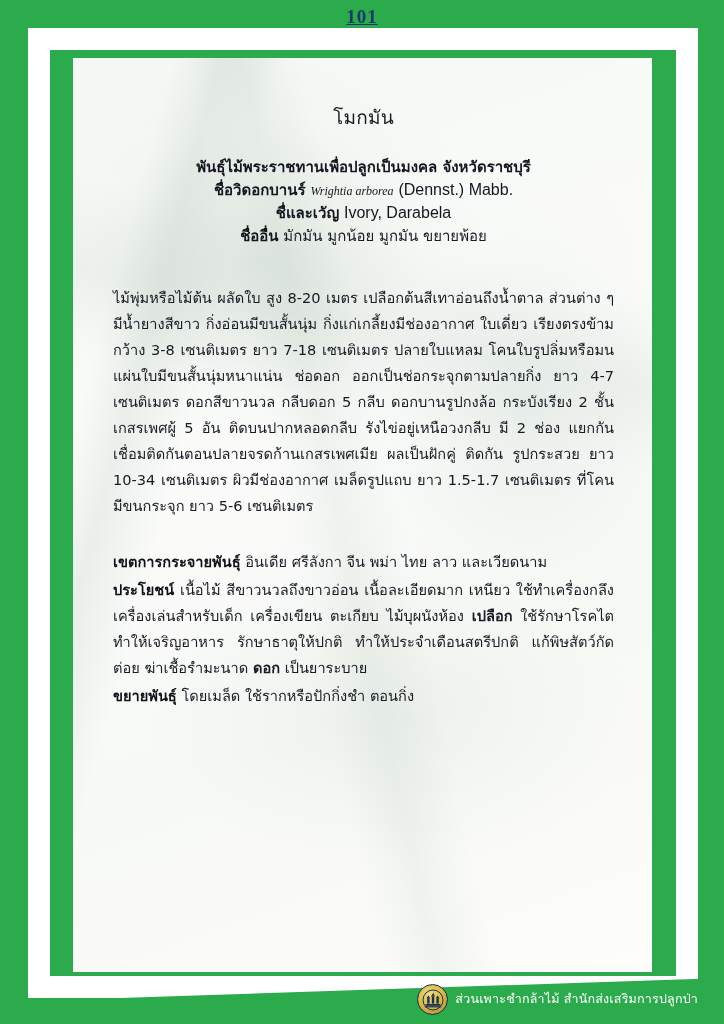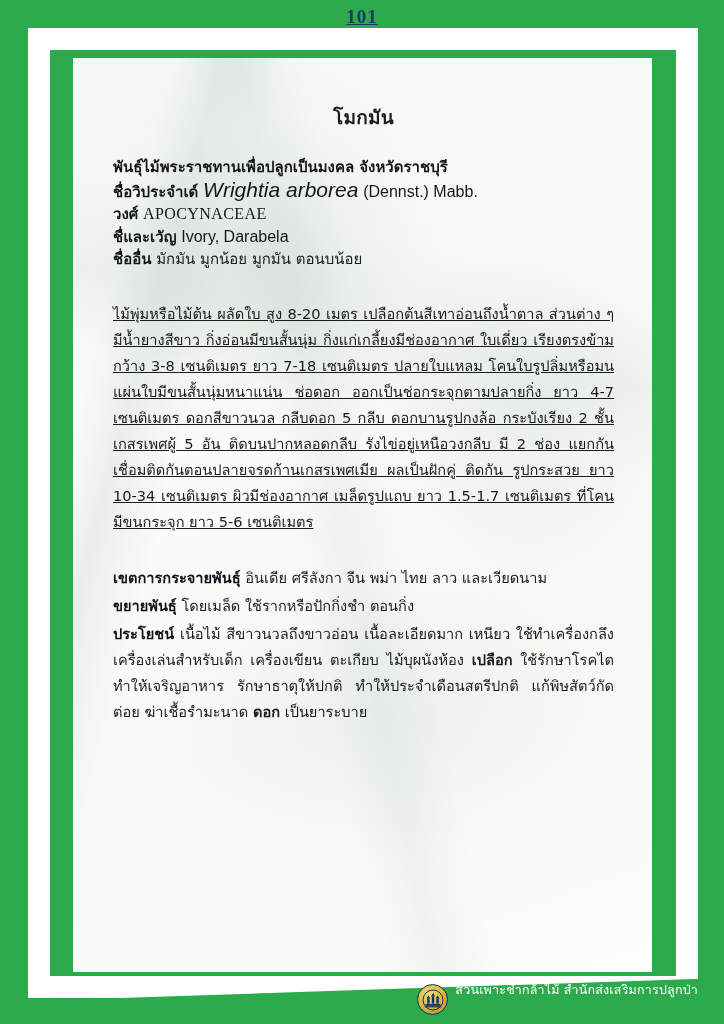--- a/index.html
+++ b/index.html
@@ -89,43 +89,44 @@
   .content {
     position: relative;
     z-index: 2;
     padding: 44px 38px 0 40px;
     box-sizing: border-box;
   }
 
   .title {
     text-align: center;
     font-size: 19px;
-    font-weight: 700;
+    font-weight: 400;
     color: #1b1b22;
     margin-bottom: 24px;
     letter-spacing: 0.3px;
   }
 
   .meta-block {
-    margin-bottom: 30px;
+    margin-bottom: 38px;
+    text-align: center;
   }
   .meta-line {
     font-size: 15px;
     line-height: 22.5px;
     color: #1b1b26;
     white-space: nowrap;
   }
   .meta-label {
     font-weight: 700;
     color: #15151f;
   }
   .meta-sci {
-    font-family: Liberation Sans, sans-serif;
+    font-family: Liberation Serif, serif;
     font-style: italic;
-    font-size: 21px;
+    font-size: 12px;
     color: #151520;
   }
   .meta-serif {
     font-family: Liberation Sans, sans-serif;
     font-style: normal;
     font-size: 16px;
     color: #151520;
   }
   .meta-roman {
     font-family: "Liberation Serif", "DejaVu Serif", serif;
@@ -134,21 +135,20 @@
     color: #151520;
   }
 
   .body-para {
     font-size: 14.6px;
     line-height: 26px;
     color: #1a1a24;
     text-align: justify;
     text-justify: inter-word;
     margin: 0 0 30px 0;
-    text-decoration: underline;
   }
 
   .section {
     font-size: 14.6px;
     line-height: 26px;
     color: #1a1a24;
     text-align: justify;
     margin: 0 0 2px 0;
   }
   .section-label {
@@ -182,20 +182,21 @@
     width: 724px;
     height: 52px;
     background: #2bab4c;
     clip-path: polygon(0 52px, 0 30px, 724px 6px, 724px 52px);
   }
   .footer-inner {
     position: absolute;
     right: 26px;
     bottom: 9px;
     display: flex;
+    align-items: center;
     gap: 7px;
   }
   .seal {
     position: relative;
     width: 31px;
     height: 31px;
     border-radius: 50%;
     background: radial-gradient(circle at 40% 32%, #f2dc7c 0%, #d8b63c 52%, #a8842a 100%);
     border: 1.6px solid #12305d;
     box-sizing: border-box;
@@ -227,55 +228,51 @@
 
       <div class="title">โมกมัน</div>
 
       <div class="meta-block">
 
         <div class="meta-line">
           <span class="meta-label">พันธุ์ไม้พระราชทานเพื่อปลูกเป็นมงคล จังหวัดราชบุรี</span>
         </div>
 
         <div class="meta-line">
-          <span class="meta-label">ชื่อวิประจำเด์</span>
+          <span class="meta-label">ชื่อวิดอกบานร์</span>
           <span class="meta-sci">Wrightia arborea</span>
           <span class="meta-serif">(Dennst.) Mabb.</span>
         </div>
 
-        <div class="meta-line">
-          <span class="meta-label">วงศ์</span>
-          <span class="meta-roman">APOCYNACEAE</span>
-        </div>
 
         <div class="meta-line">
           <span class="meta-label">ชื่และเวัญ</span>
           <span class="meta-serif">Ivory, Darabela</span>
         </div>
 
         <div class="meta-line">
           <span class="meta-label">ชื่ออื่น</span>
-          <span>มักมัน มูกน้อย มูกมัน ตอนบน้อย</span>
+          <span>มักมัน มูกน้อย มูกมัน ขยายพ้อย</span>
         </div>
 
       </div>
 
       <p class="body-para">ไม้พุ่มหรือไม้ต้น ผลัดใบ สูง 8-20 เมตร เปลือกต้นสีเทาอ่อนถึงน้ำตาล ส่วนต่าง ๆ มีน้ำยางสีขาว กิ่งอ่อนมีขนสั้นนุ่ม กิ่งแก่เกลี้ยงมีช่องอากาศ ใบเดี่ยว เรียงตรงข้าม กว้าง 3-8 เซนติเมตร ยาว 7-18 เซนติเมตร ปลายใบแหลม โคนใบรูปลิ่มหรือมน แผ่นใบมีขนสั้นนุ่มหนาแน่น ช่อดอก ออกเป็นช่อกระจุกตามปลายกิ่ง ยาว 4-7 เซนติเมตร ดอกสีขาวนวล กลีบดอก 5 กลีบ ดอกบานรูปกงล้อ กระบังเรียง 2 ชั้น เกสรเพศผู้ 5 อัน ติดบนปากหลอดกลีบ รังไข่อยู่เหนือวงกลีบ มี 2 ช่อง แยกกัน เชื่อมติดกันตอนปลายจรดก้านเกสรเพศเมีย ผลเป็นฝักคู่ ติดกัน รูปกระสวย ยาว 10-34 เซนติเมตร ผิวมีช่องอากาศ เมล็ดรูปแถบ ยาว 1.5-1.7 เซนติเมตร ที่โคนมีขนกระจุก ยาว 5-6 เซนติเมตร</p>
 
       <div class="section">
         <span class="section-label">เขตการกระจายพันธุ์</span><span> อินเดีย ศรีลังกา จีน พม่า ไทย ลาว และเวียดนาม</span>
       </div>
 
 
       <div class="section">
+        <span class="section-label">ประโยชน์</span><span> เนื้อไม้ สีขาวนวลถึงขาวอ่อน เนื้อละเอียดมาก เหนียว ใช้ทำเครื่องกลึง เครื่องเล่นสำหรับเด็ก เครื่องเขียน ตะเกียบ ไม้บุผนังห้อง </span><span class="emph">เปลือก</span><span> ใช้รักษาโรคไต ทำให้เจริญอาหาร รักษาธาตุให้ปกติ ทำให้ประจำเดือนสตรีปกติ แก้พิษสัตว์กัดต่อย ฆ่าเชื้อรำมะนาด </span><span class="emph">ดอก</span><span> เป็นยาระบาย</span>
+      </div>
+
+      <div class="section">
         <span class="section-label">ขยายพันธุ์</span><span> โดยเมล็ด ใช้รากหรือปักกิ่งชำ ตอนกิ่ง</span>
-      </div>
-
-      <div class="section">
-        <span class="section-label">ประโยชน์</span><span> เนื้อไม้ สีขาวนวลถึงขาวอ่อน เนื้อละเอียดมาก เหนียว ใช้ทำเครื่องกลึง เครื่องเล่นสำหรับเด็ก เครื่องเขียน ตะเกียบ ไม้บุผนังห้อง </span><span class="emph">เปลือก</span><span> ใช้รักษาโรคไต ทำให้เจริญอาหาร รักษาธาตุให้ปกติ ทำให้ประจำเดือนสตรีปกติ แก้พิษสัตว์กัดต่อย ฆ่าเชื้อรำมะนาด </span><span class="emph">ดอก</span><span> เป็นยาระบาย</span>
       </div>
 
 
     </div>
   </div>
 
   <div class="footer">
     <div class="footer-swoosh"></div>
     <div class="footer-inner">
       <span class="seal">

